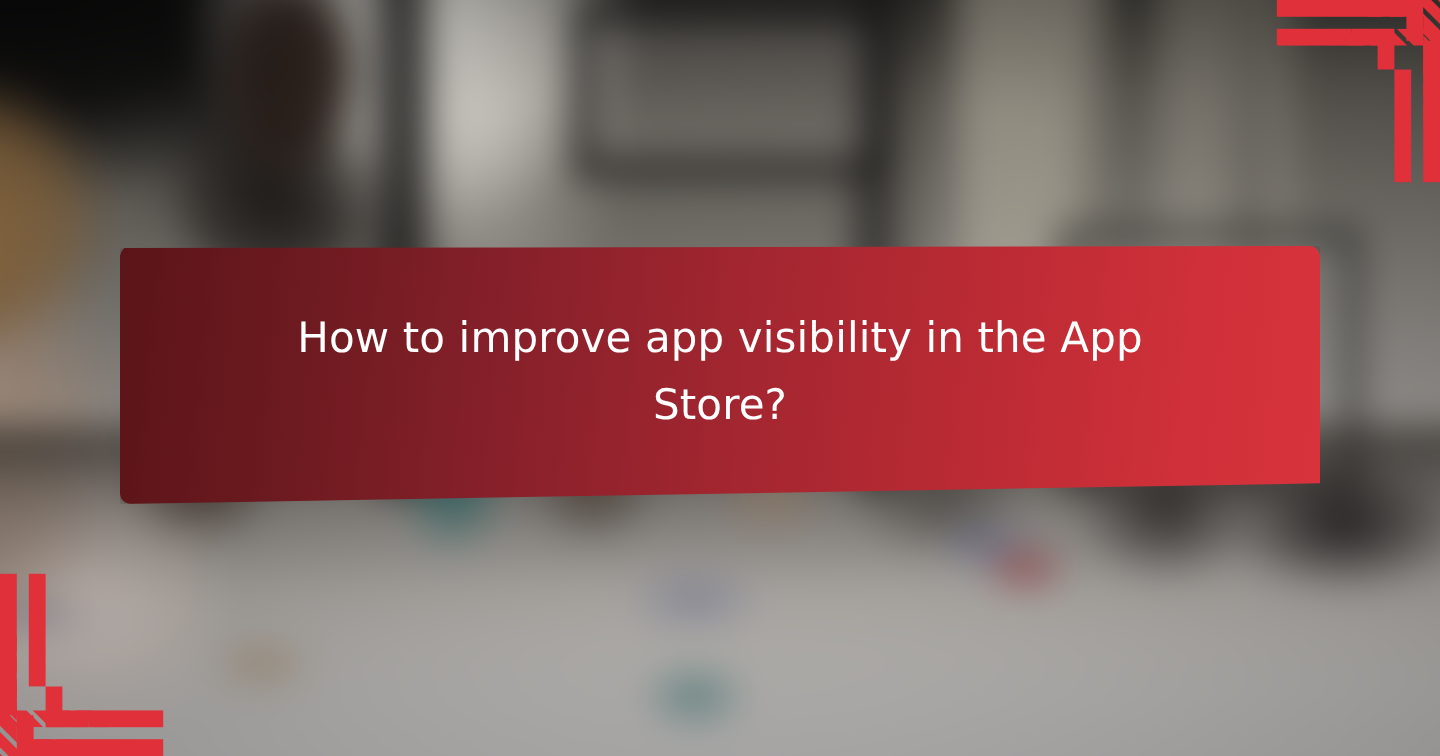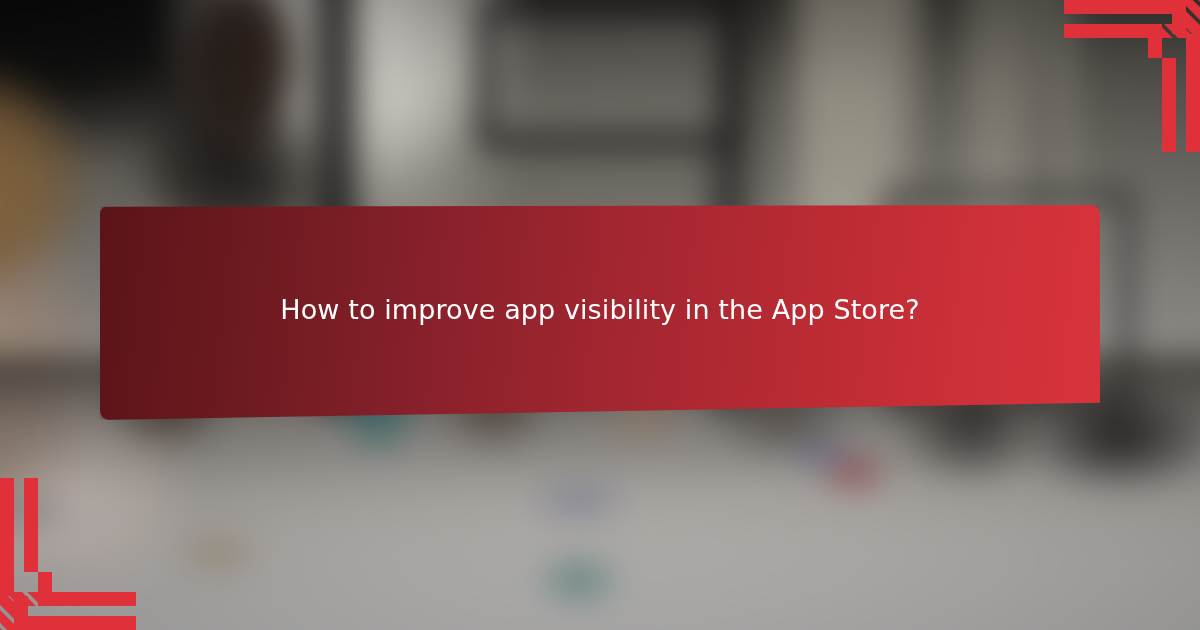--- a/index.html
+++ b/index.html
@@ -138,21 +138,21 @@
     box-shadow:0 2px 14px rgba(0,0,0,0.28);
   }
   .banner-inner {
     position:absolute; inset:0;
     display:flex; align-items:center; justify-content:center;
     padding:34px 120px 38px;
   }
   .banner-title {
     color:#ffffff;
     font-family:"DejaVu Sans", sans-serif;
-    font-size:27px;
+    font-size:35px;
     font-weight:400;
     line-height:1.58;
     text-align:center;
     letter-spacing:0.1px;
     width:100%;
   }
 
   
   .corner { position:absolute; pointer-events:none; }
   .corner-tr { top:0; right:0; width:160px; height:152px; }

